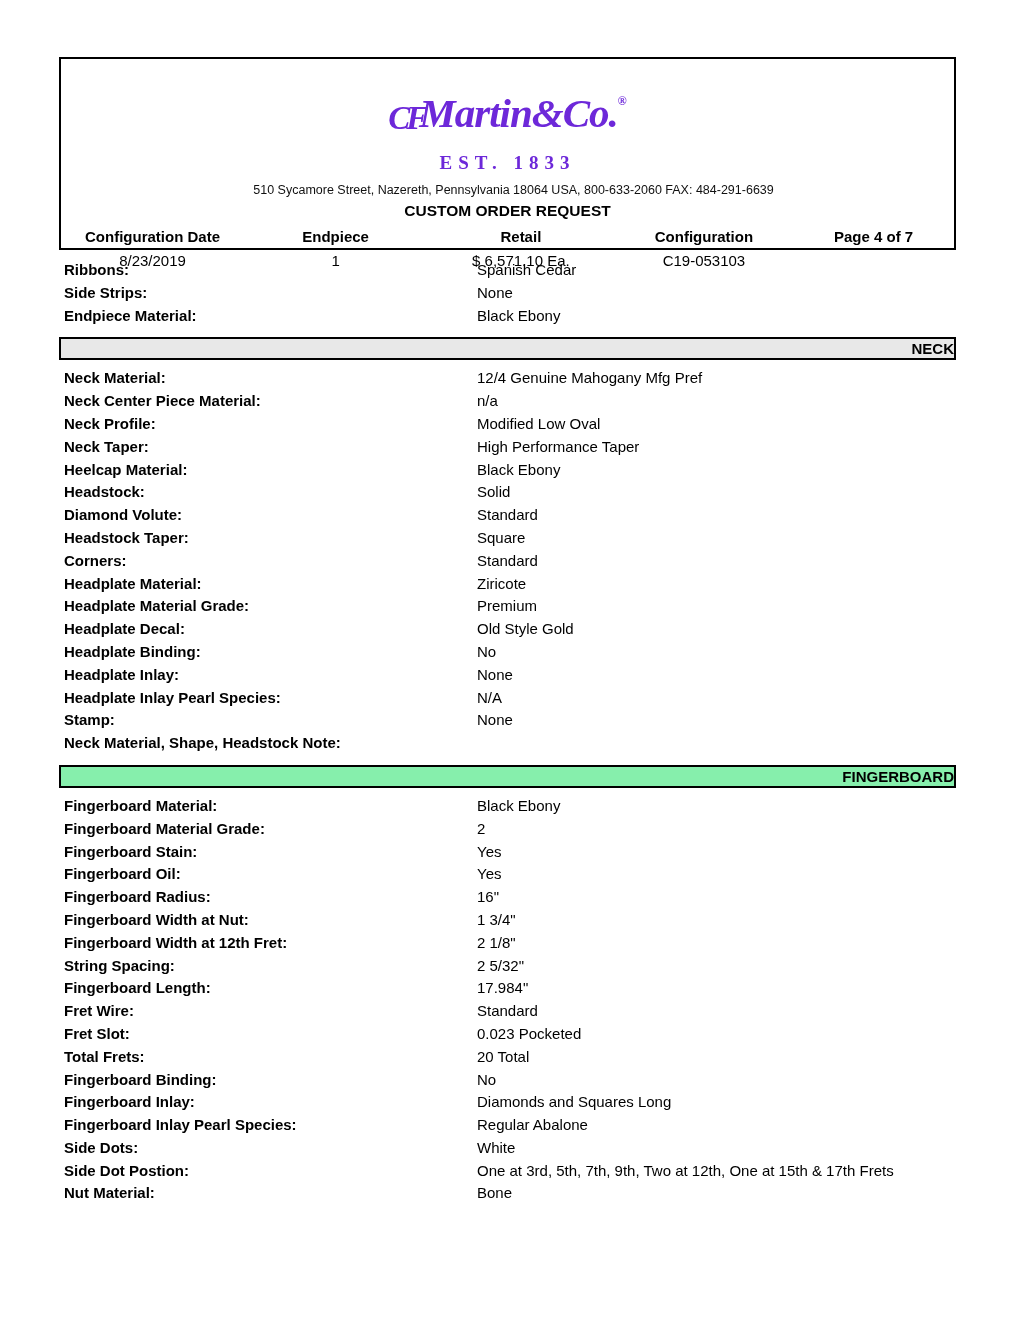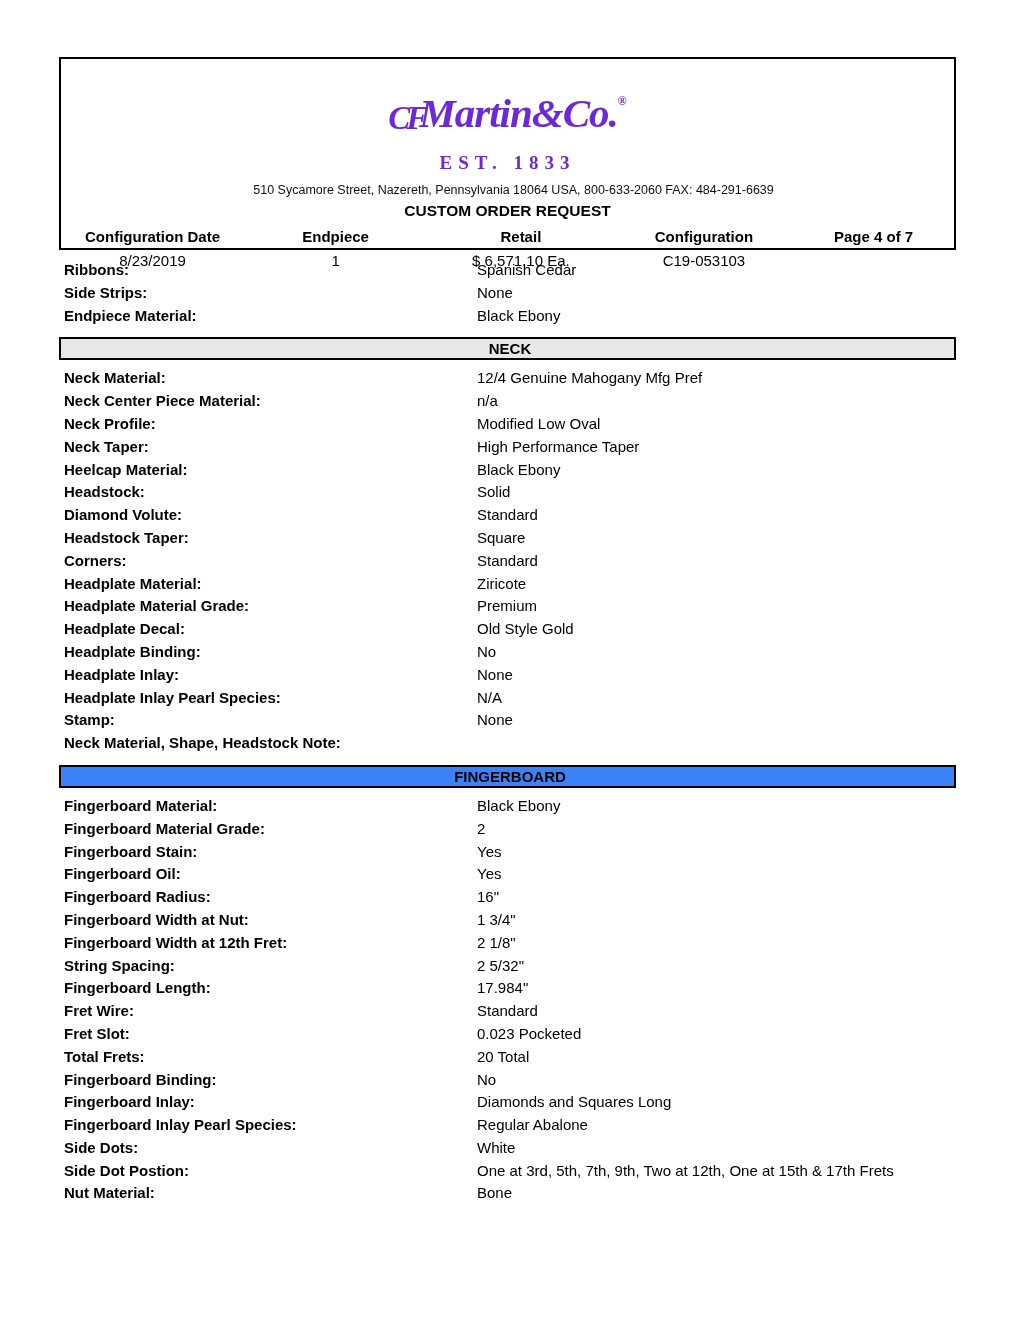--- a/index.html
+++ b/index.html
@@ -35,21 +35,21 @@
   .meta-row .meta-col:nth-child(1){ width:20.5%; }
   .meta-row .meta-col:nth-child(2){ width:20.5%; }
   .meta-row .meta-col:nth-child(3){ width:21%; }
   .meta-row .meta-col:nth-child(4){ width:20%; }
   .meta-row .meta-col:nth-child(5){ width:18%; }
   .meta-row.labels .meta-col { font-weight:bold; }
   
   .content { position:absolute; top:259px; left:0; width:100%; }
   .section-bar {
     margin-left:59px; width:897px; height:23px; box-sizing:border-box;
-    border:2px solid #000; background:#e8e8e8; margin-top:10px; text-align:center;
+    border:2px solid #000; background:#e8e8e8; margin-top:10px; text-align:right;
   }
   .section-title {
     display:inline-block; font-size:15px; font-weight:bold;
     line-height:19px; padding-left:5px;
   }
   .rows { margin-top:7px; }
   .content > .rows:first-child { margin-top:0; }
   .field-row { position:relative; height:22.8px; }
   .field-label {
     position:absolute; left:64px; font-size:15px; font-weight:bold;
@@ -169,21 +169,21 @@
         </div>
         <div class="field-row">
           <span class="field-label">Stamp:</span>
           <span class="field-value">None</span>
         </div>
         <div class="field-row">
           <span class="field-label">Neck Material, Shape, Headstock Note:</span>
           <span class="field-value"></span>
         </div>
       </div>
-      <div class="section-bar" style="background: #3b82f6;"><span class="section-title">FINGERBOARD</span></div>
+      <div class="section-bar" style="background: #86efac;"><span class="section-title">FINGERBOARD</span></div>
       <div class="rows">
         <div class="field-row">
           <span class="field-label">Fingerboard Material:</span>
           <span class="field-value">Black Ebony</span>
         </div>
         <div class="field-row">
           <span class="field-label">Fingerboard Material Grade:</span>
           <span class="field-value">2</span>
         </div>
         <div class="field-row">

